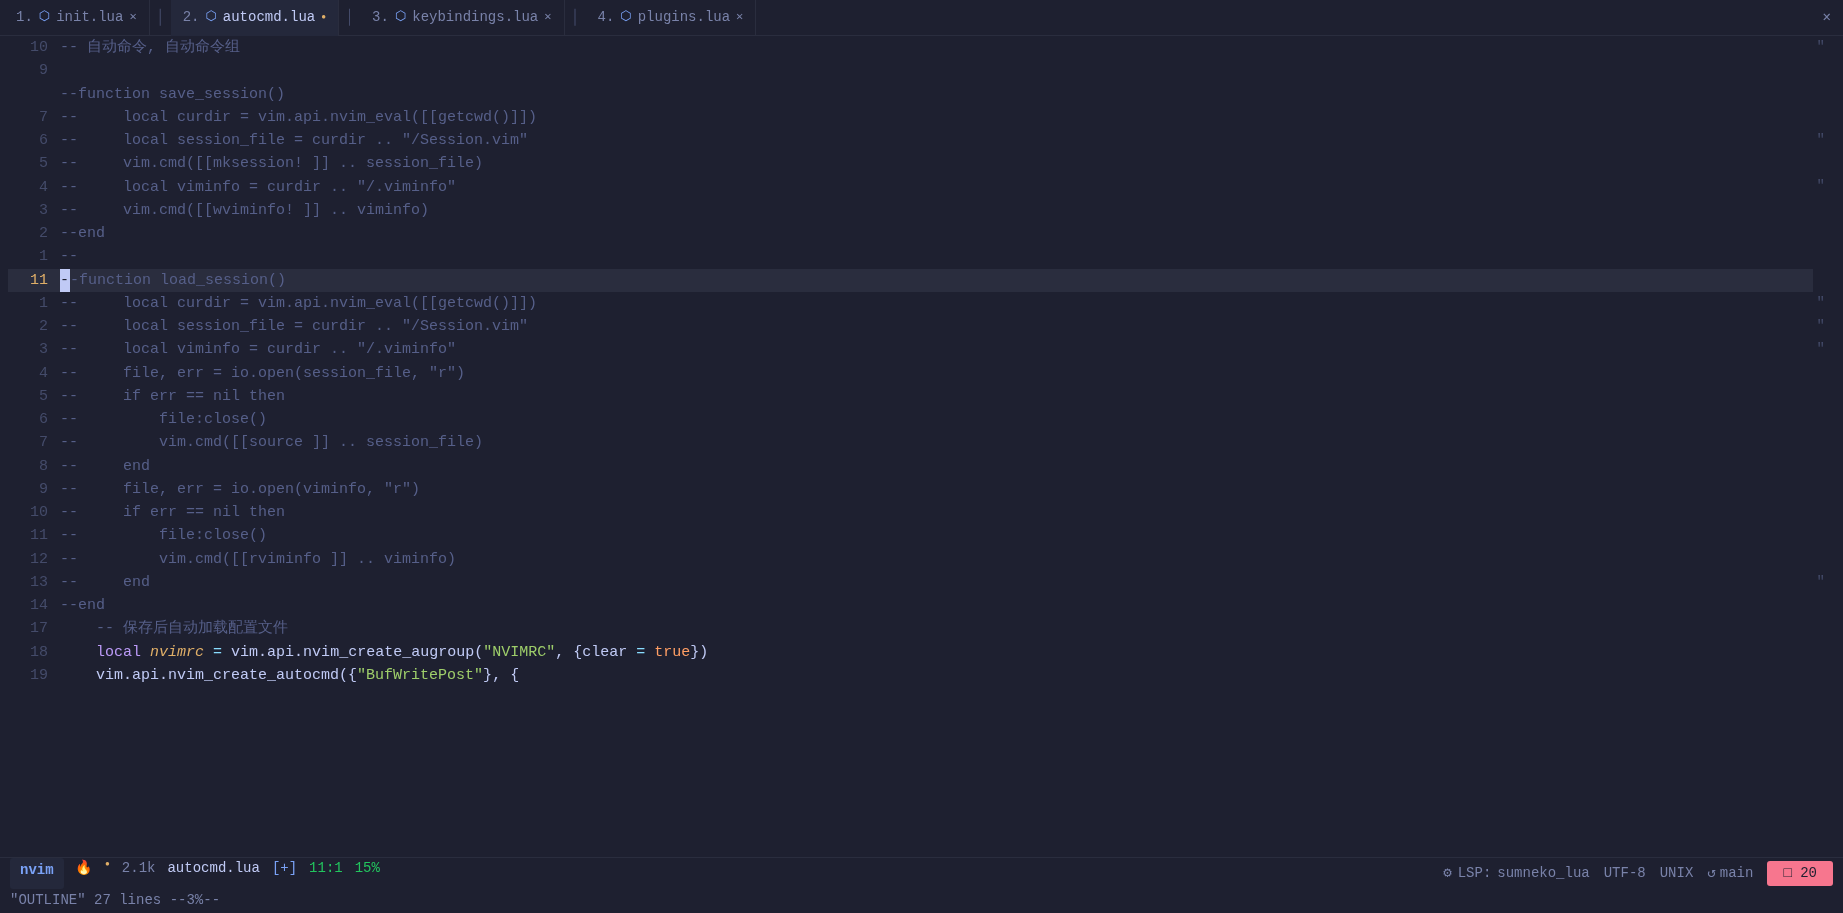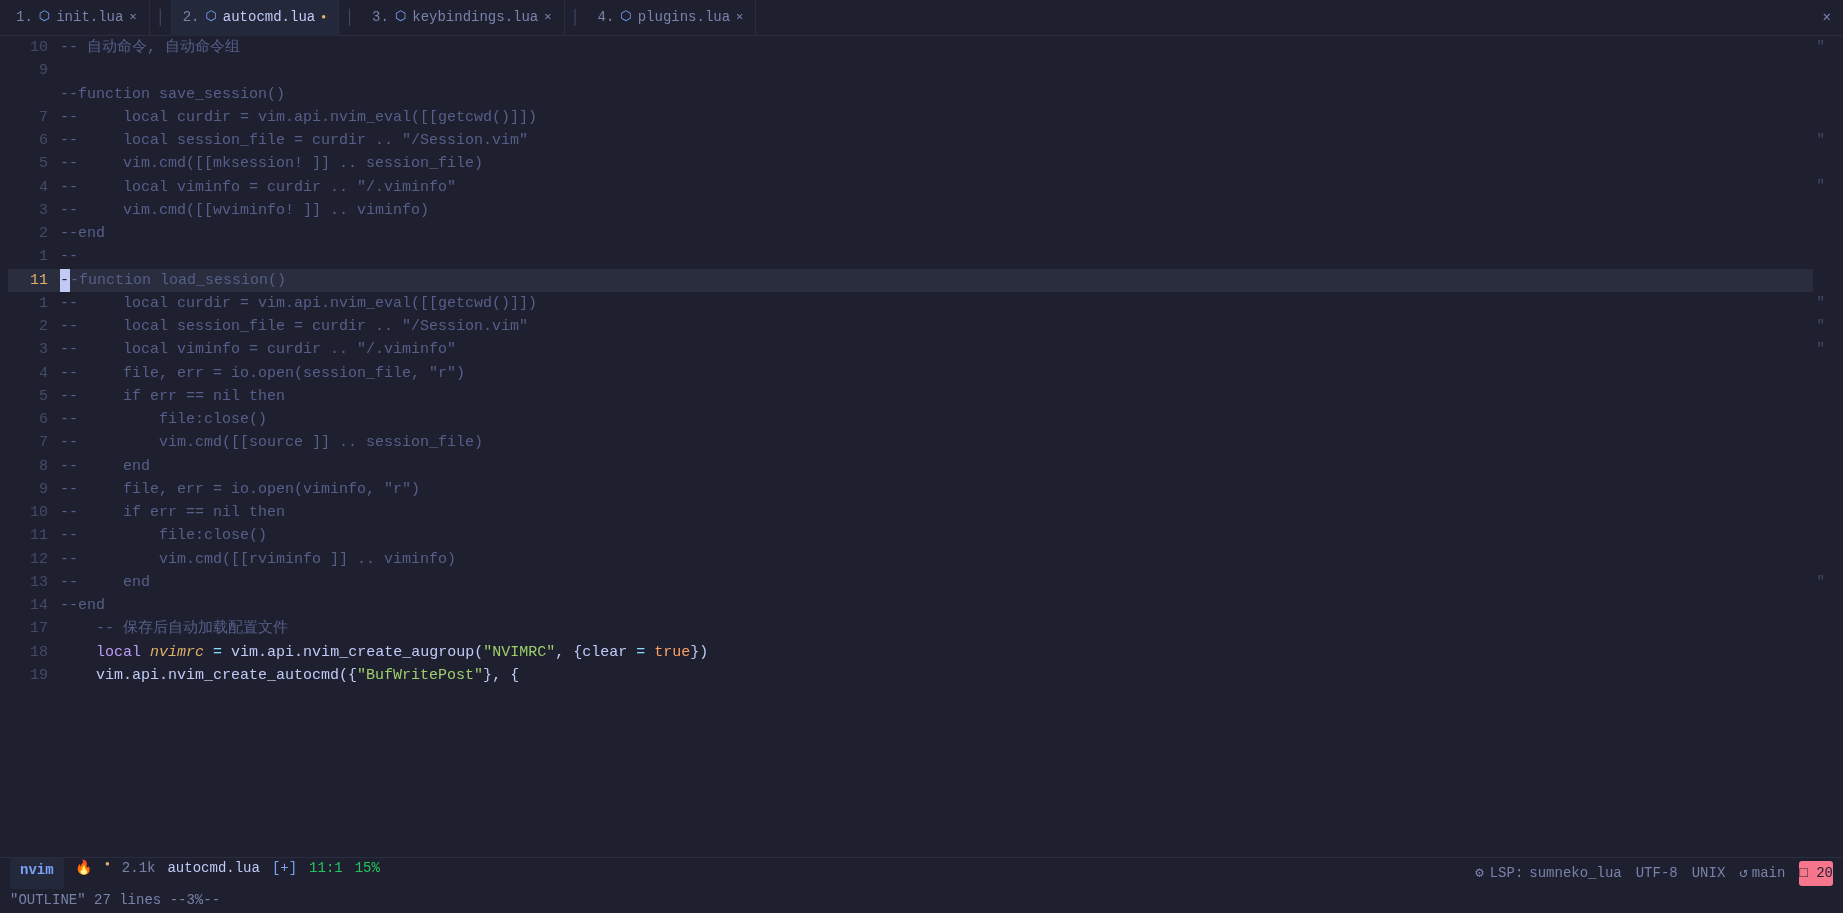--- a/index.html
+++ b/index.html
@@ -137,21 +137,21 @@
     .status-info  { color: #7982a9; font-size: 14px; }
     .status-file  { color: #c0caf5; font-size: 14px; }
     .status-mod   { color: #7aa2f7; font-size: 14px; }
     .status-pos   { color: #22c55e; font-size: 14px; }
     .status-right { margin-left: auto; display: flex; align-items: center; gap: 14px; }
     .status-lsp   { color: #7982a9; font-size: 14px; display: flex; align-items: center; gap: 6px; }
     .status-lsp-icon { color: #7982a9; }
     .status-enc   { color: #7982a9; font-size: 14px; }
     .status-ff    { color: #7982a9; font-size: 14px; }
     .status-branch { color: #7982a9; font-size: 14px; display: flex; align-items: center; gap: 4px; }
-    .status-err   { background: #f7768e; color: #1e2030; padding: 2px 0; border-radius: 3px; font-size: 14px; }
+    .status-err   { background: #f7768e; color: #1e2030; padding: 2px 16px; border-radius: 3px; font-size: 14px; }
 
     
     .bottomline {
       background: #1e2030;
       color: #7982a9;
       font-size: 14px;
       height: 24px;
       padding: 2px 10px;
       flex-shrink: 0;
       display: flex;

